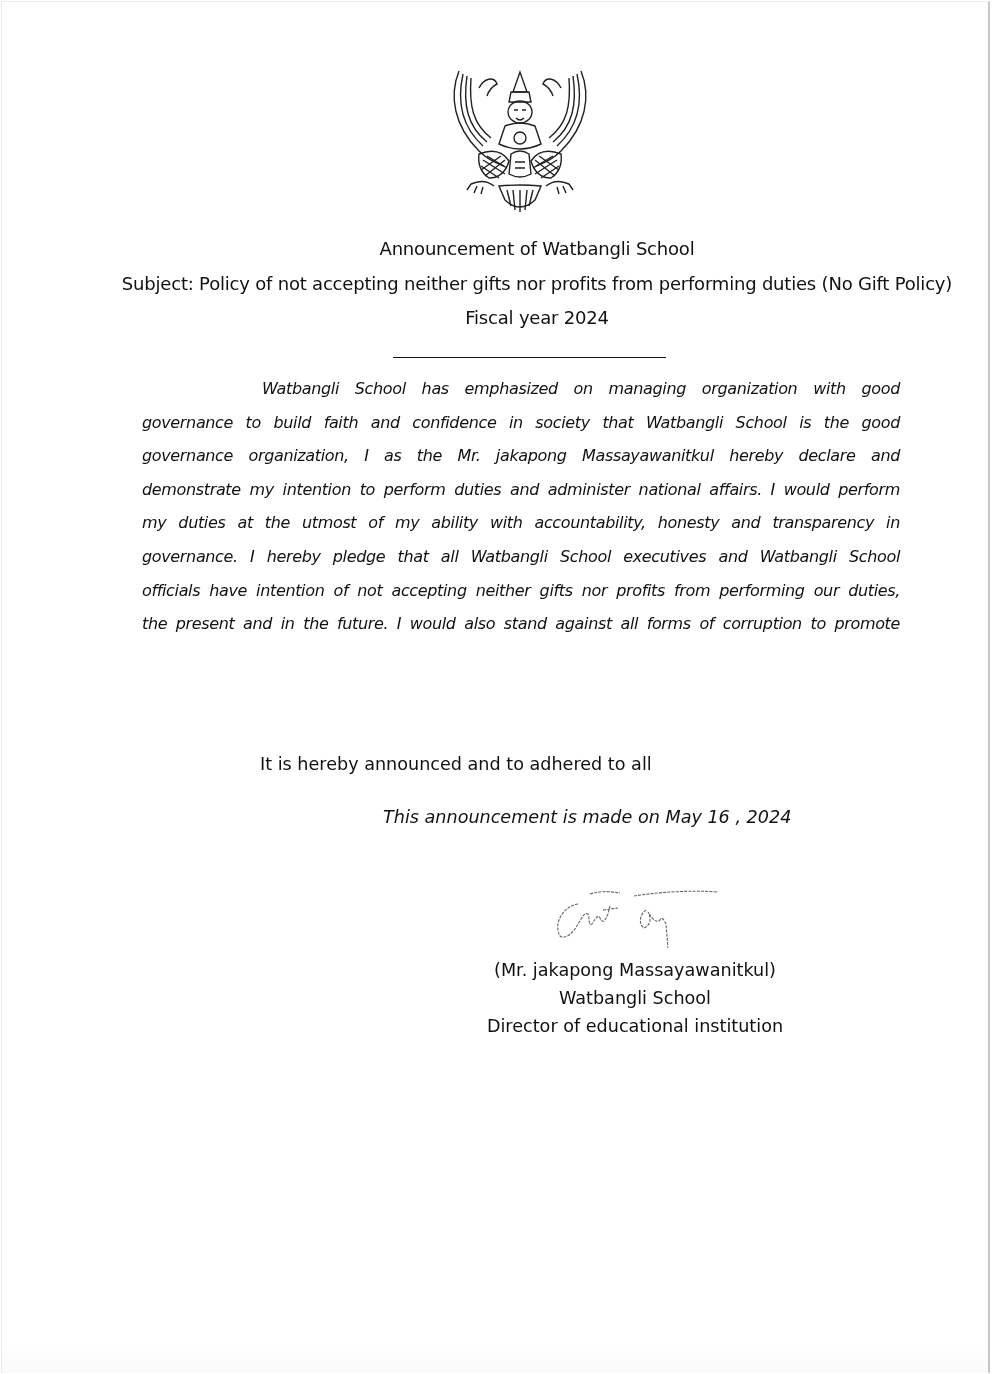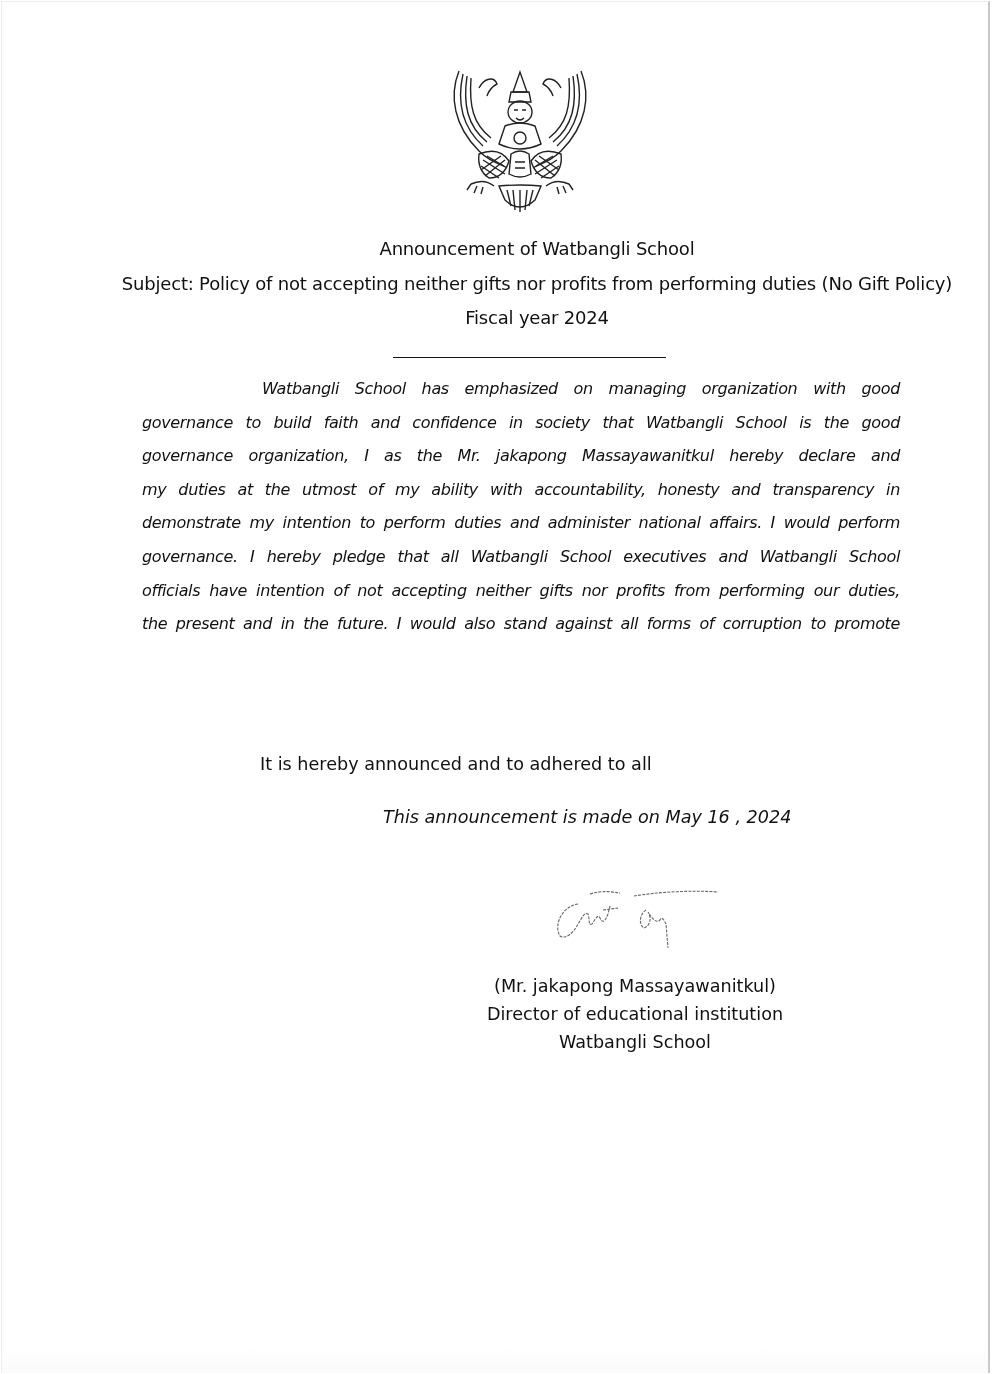--- a/index.html
+++ b/index.html
@@ -26,21 +26,21 @@
     position: absolute; left: 142px; top: 372px; width: 758px;
     font-size: 16px; line-height: 33.6px; text-align: justify; letter-spacing: -0.35px;
     text-align-last: justify;
     font-style: italic;
   }
   .body-text .line { display: block; text-align: justify; text-align-last: justify; white-space: nowrap; }
   .body-text .indent { display: inline-block; width: 120px; }
   .closing { position: absolute; left: 260px; top: 753px; font-size: 17.6px; line-height: 22px; }
   .date { position: absolute; left: 383px; top: 806px; font-size: 17.6px; line-height: 22px; font-style: italic; }
   .signature { position: absolute; left: 548px; top: 884px; width: 175px; height: 72px; }
-  .sig-block { position: absolute; left: 480px; top: 956px; width: 310px; text-align: center; font-size: 17.6px; line-height: 28px; margin-top: 16px; }
+  .sig-block { position: absolute; left: 480px; top: 956px; width: 310px; text-align: center; font-size: 17.6px; line-height: 28px; }
 </style>
 </head>
 <body>
 
 <div class="page">
   <div class="page-bottom-shade"></div>
 </div>
 
 <svg class="emblem" viewBox="0 0 142 150">
   <g fill="none" stroke="#222" stroke-width="1.4">
@@ -84,36 +84,36 @@
 
 <div class="center-line" style="top:238px;">Announcement of  Watbangli School</div>
 <div class="center-line" style="top:273px;">Subject: Policy of not accepting neither gifts nor profits from performing duties (No Gift Policy)</div>
 <div class="center-line" style="top:307px;">Fiscal year 2024</div>
 <div class="rule"></div>
 
 <div class="body-text">
   <span class="line"><span class="indent"></span><span>Watbangli School has emphasized on managing organization with good</span></span>
   <span class="line">governance to build faith and confidence in society that Watbangli School is the good</span>
   <span class="line">governance organization, I as the  Mr. jakapong  Massayawanitkul hereby declare and</span>
+  <span class="line">demonstrate my intention to perform duties and administer national affairs. I would perform</span>
   <span class="line">my duties at the utmost of my ability with accountability, honesty and transparency in</span>
-  <span class="line">demonstrate my intention to perform duties and administer national affairs. I would perform</span>
   <span class="line">governance. I hereby pledge that all Watbangli School executives and Watbangli School</span>
   <span class="line">officials have intention of not accepting neither gifts nor profits from performing our duties,</span>
   <span class="line">the present and in the future. I would also stand against all forms of corruption to promote</span>
 </div>
 
 <div class="closing">It is hereby announced and to adhered to all</div>
 <div class="date">This announcement is made on May 16 , 2024</div>
 
 <svg class="signature" viewBox="0 0 175 72">
   <g fill="none" stroke="#666" stroke-width="1.1" stroke-dasharray="3 1.2">
     <path d="M42 10 C55 6, 64 8, 72 9"></path>
     <path d="M86 12 C110 8, 145 6, 170 8"></path>
     <path d="M30 20 C15 22, 5 40, 12 52 C18 56, 26 48, 30 40 C34 34, 36 28, 40 30 C42 36, 40 42, 44 40 C48 34, 50 30, 52 34 C54 38, 56 40, 60 30 L62 22 M55 26 L70 24"></path>
     <path d="M98 26 C92 30, 90 40, 96 44 C102 42, 104 34, 100 28 C104 34, 108 40, 112 36 C114 32, 116 36, 118 40 L120 64"></path>
   </g>
 </svg>
 
 <div class="sig-block">
   <div>(Mr. jakapong  Massayawanitkul)</div>
+  <div>Watbangli School</div>
   <div>Director of educational institution</div>
-  <div>Watbangli School</div>
 </div>
 
 </body></html>

